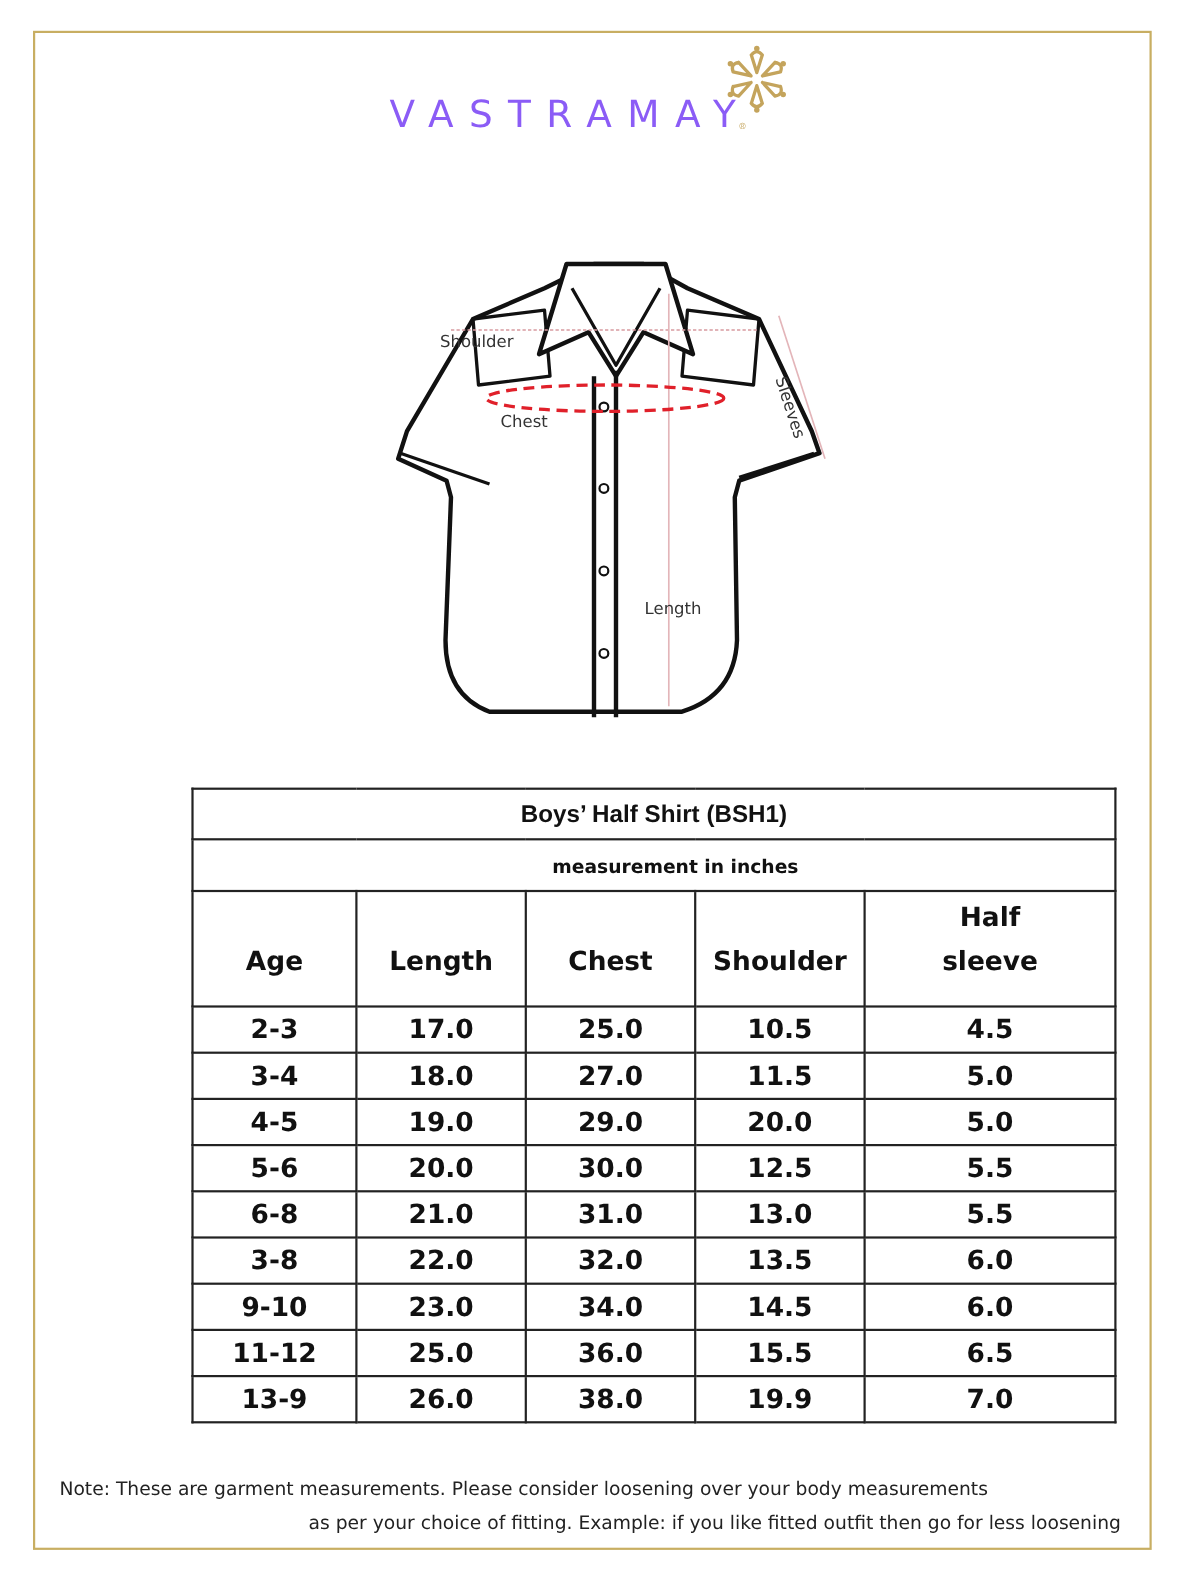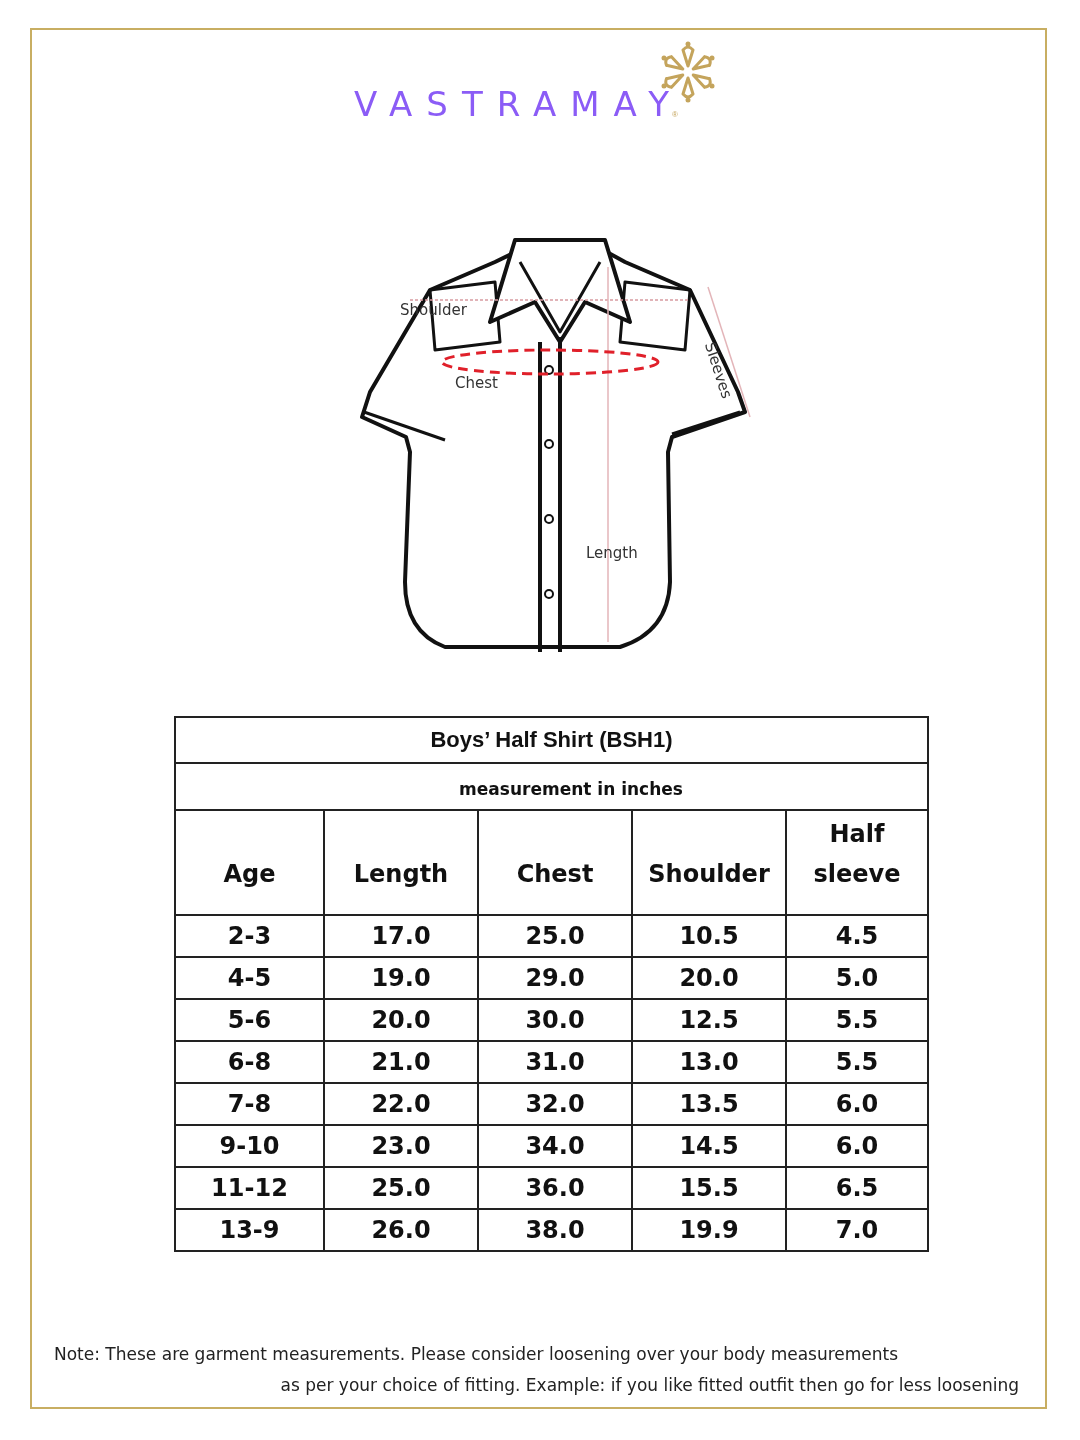--- a/index.html
+++ b/index.html
@@ -4,21 +4,21 @@
 <style>
   html, body { margin:0; padding:0; background:#ffffff; }
   body { width:1080px; height:1440px; position:relative; overflow:hidden; font-family:"Liberation Sans", sans-serif; }
   .frame { position:absolute; left:30px; top:28px; width:1017px; height:1381px; border:2px solid #c8ae62; box-sizing:border-box; }
   .logo { position:absolute; left:354px; top:84px; height:40px; }
   .logo-text { font-family:"DejaVu Sans", sans-serif; font-size:34px; letter-spacing:14px; color:#8b5cf6; font-weight:400; position:absolute; left:0; top:0; white-space:nowrap; }
   .logo-reg { position:absolute; left:318px; top:26px; font-size:8px; color:#c4a45c; }
   .logo-mark { position:absolute; left:656px; top:40px; width:64px; height:64px; }
   .shirt { position:absolute; left:350px; top:222px; width:420px; height:440px; }
   .shirt-label { position:absolute; font-family:"DejaVu Sans", sans-serif; font-size:15px; color:#333; }
-  table.size { position:absolute; left:174px; top:716px; width:755px; border-collapse:collapse; font-family:"DejaVu Sans", sans-serif; }
+  table.size { position:absolute; left:174px; top:716px; width:841px; border-collapse:collapse; font-family:"DejaVu Sans", sans-serif; }
   table.size td, table.size th { border:2px solid #222; text-align:center; color:#111; }
   .title-row td { height:42px; font-family:"Liberation Sans", sans-serif; font-weight:bold; font-size:22px; }
   .unit-row td { height:38px; font-weight:bold; font-size:17px; color:#1a1a3a; padding-top:6px;padding-left:40px; }
   .head-row th { height:82px; font-size:24px; font-weight:bold; vertical-align:bottom; padding-bottom:20px; line-height:40px; }
   .data-row td { height:38px; font-size:24px; font-weight:bold; }
   .note { position:absolute; font-family:"DejaVu Sans", sans-serif; font-size:17px; color:#222; white-space:nowrap;margin-top:40px; }
 </style>
 </head>
 <body>
 
@@ -98,20 +98,27 @@
     <th><span>Half</span><br><span>sleeve</span></th>
   </tr>
   <tr class="data-row">
         <td>2-3</td>
         <td>17.0</td>
         <td>25.0</td>
         <td>10.5</td>
         <td>4.5</td>
       </tr>
   <tr class="data-row">
+        <td>3-4</td>
+        <td>18.0</td>
+        <td>27.0</td>
+        <td>11.5</td>
+        <td>5.0</td>
+      </tr>
+  <tr class="data-row">
         <td>4-5</td>
         <td>19.0</td>
         <td>29.0</td>
         <td>20.0</td>
         <td>5.0</td>
       </tr>
   <tr class="data-row">
         <td>5-6</td>
         <td>20.0</td>
         <td>30.0</td>
@@ -119,21 +126,21 @@
         <td>5.5</td>
       </tr>
   <tr class="data-row">
         <td>6-8</td>
         <td>21.0</td>
         <td>31.0</td>
         <td>13.0</td>
         <td>5.5</td>
       </tr>
   <tr class="data-row">
-        <td>7-8</td>
+        <td>3-8</td>
         <td>22.0</td>
         <td>32.0</td>
         <td>13.5</td>
         <td>6.0</td>
       </tr>
   <tr class="data-row">
         <td>9-10</td>
         <td>23.0</td>
         <td>34.0</td>
         <td>14.5</td>

